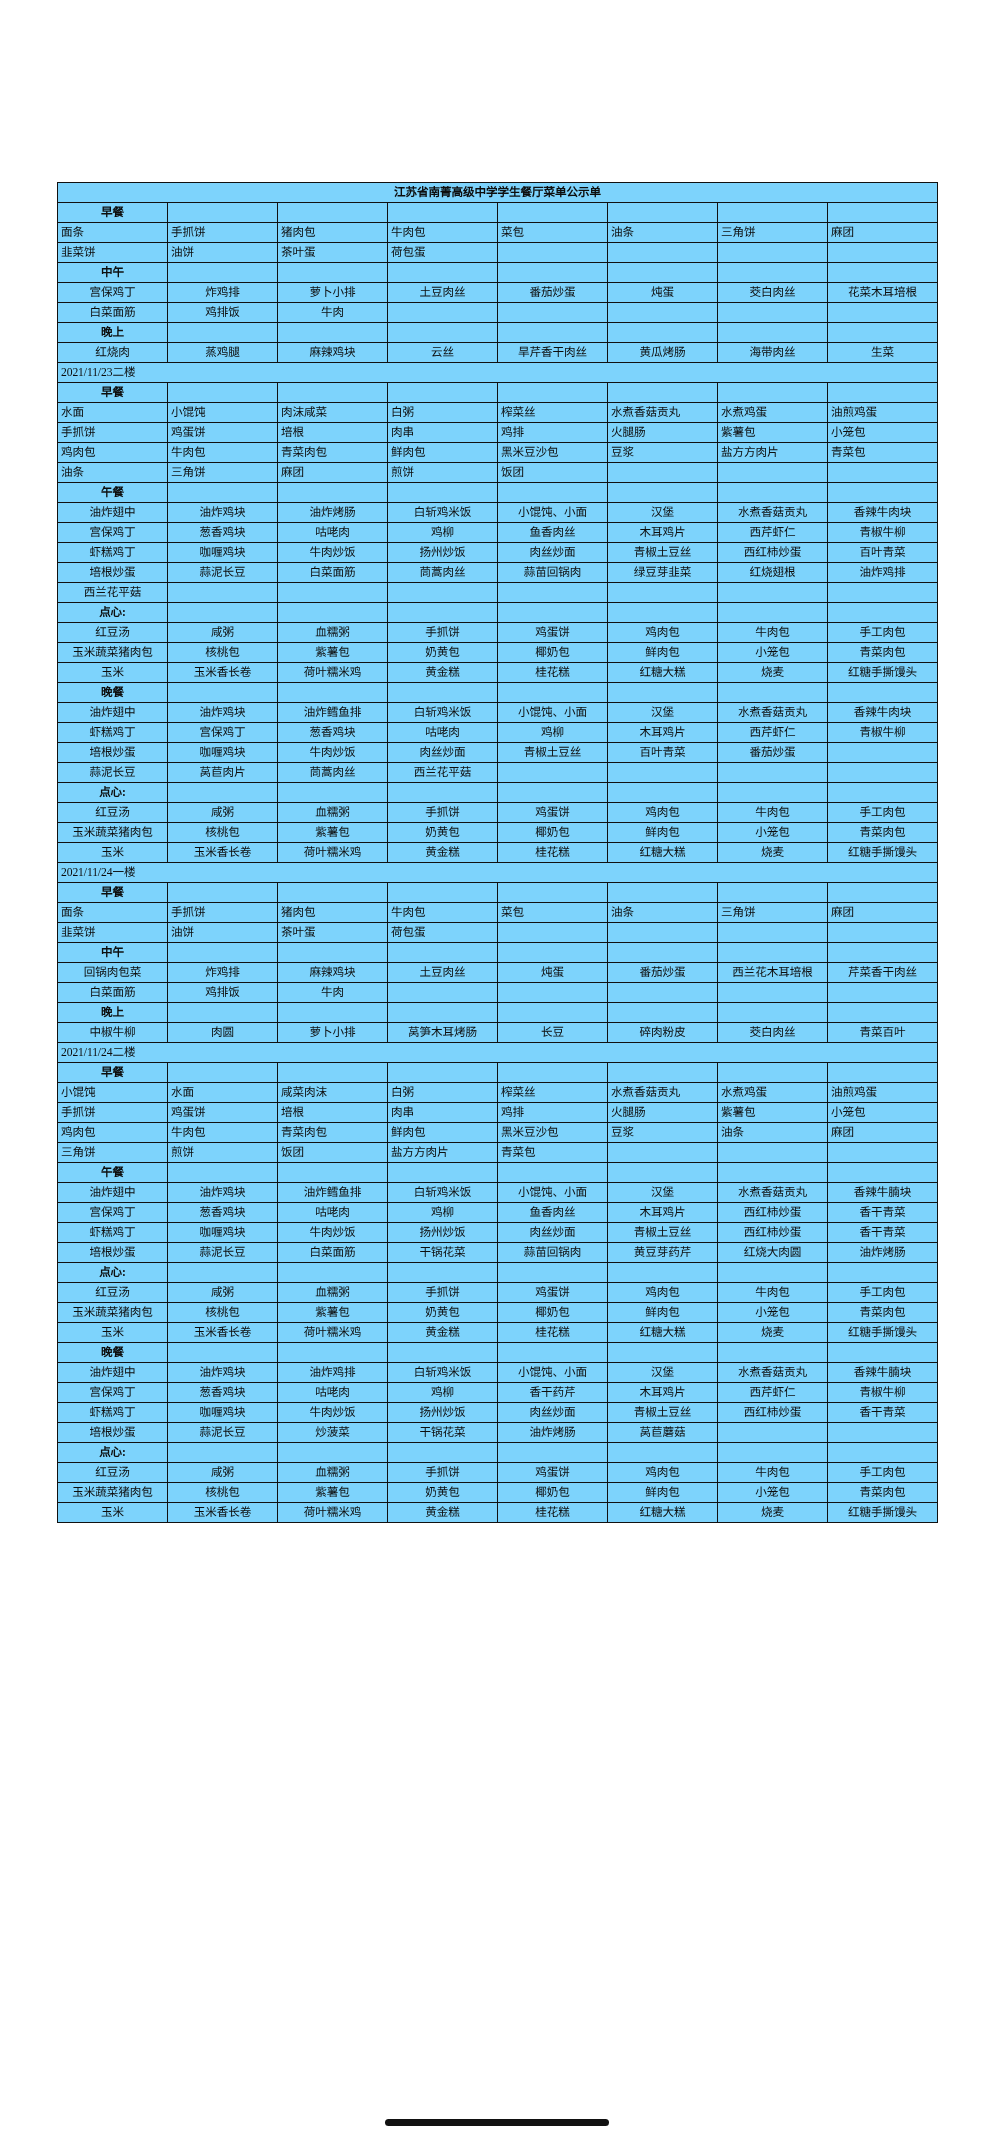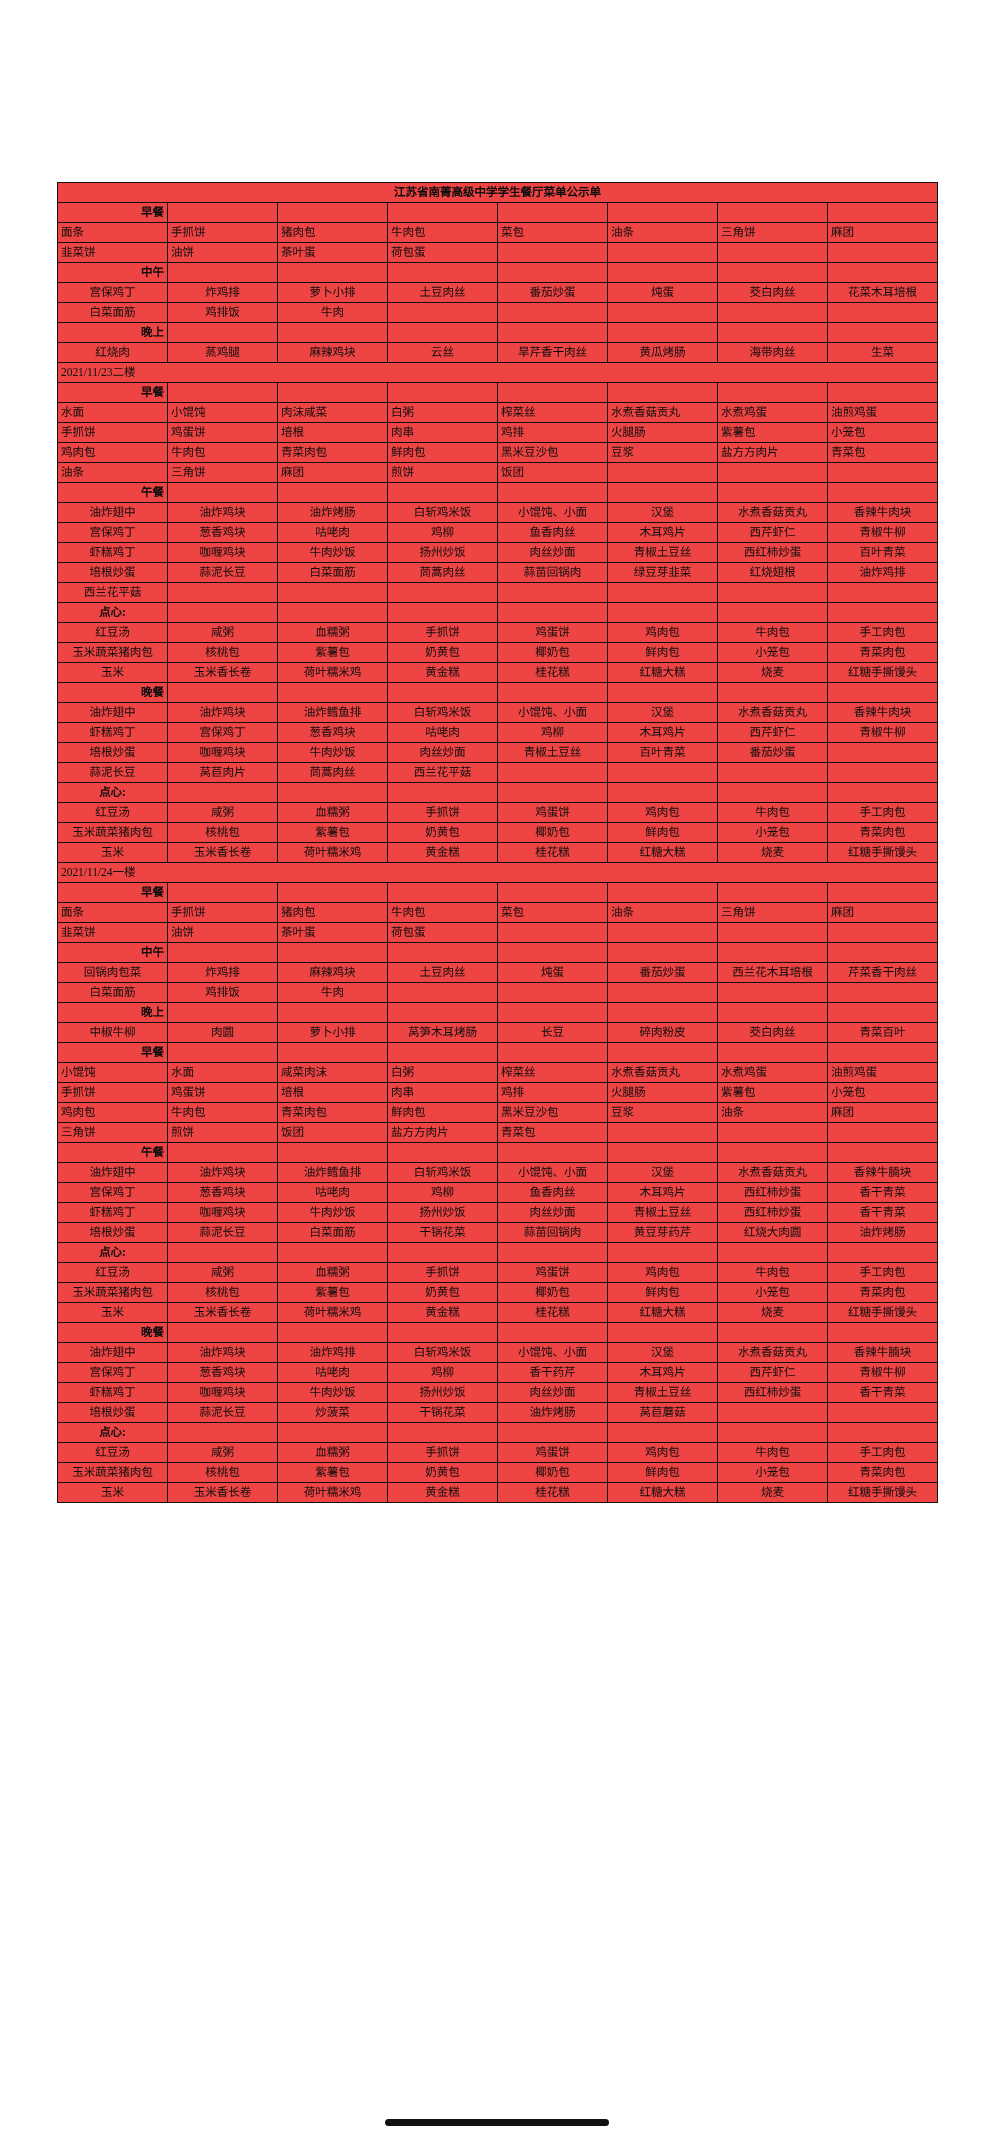--- a/index.html
+++ b/index.html
@@ -19,21 +19,21 @@
     position: relative;
     width: 994px;
     min-height: 2152px;
     box-sizing: border-box;
     padding: 182px 57px 0 57px;
   }
   table.menu {
     width: 880px;
     border-collapse: collapse;
     table-layout: fixed;
-    background: #ef4444;
+    background: #7dd3fc;
   }
   table.menu td {
     border: 1px solid #111111;
     padding: 1px 3px;
     font-size: 11.6px;
     line-height: 1.18;
     height: 17px;
     vertical-align: middle;
     overflow: hidden;
     white-space: nowrap;
@@ -50,21 +50,21 @@
     letter-spacing: 0.4px;
     padding: 2px 0;
   }
   td.date-cell {
     text-align: left;
     font-size: 11.4px;
     height: 18px;
     padding-left: 4px;
   }
   td.meal-label {
-    text-align: right;
+    text-align: center;
     font-weight: bold;
     font-size: 12px;
     height: 18px;
   }
   td.section-label {
     text-align: center;
     font-weight: bold;
     font-size: 12px;
     height: 18px;
     padding-left: 4px;
@@ -504,20 +504,23 @@
           <td class="item-center">中椒牛柳</td>
           <td class="item-center">肉圆</td>
           <td class="item-center">萝卜小排</td>
           <td class="item-center">莴笋木耳烤肠</td>
           <td class="item-center">长豆</td>
           <td class="item-center">碎肉粉皮</td>
           <td class="item-center">茭白肉丝</td>
           <td class="item-center">青菜百叶</td>
         </tr>
         <tr>
+          <td class="date-cell" colspan="8">2021/11/24二楼</td>
+        </tr>
+        <tr>
           <td class="meal-label">早餐</td>
           <td class="empty"></td>
           <td class="empty"></td>
           <td class="empty"></td>
           <td class="empty"></td>
           <td class="empty"></td>
           <td class="empty"></td>
           <td class="empty"></td>
         </tr>
         <tr>

